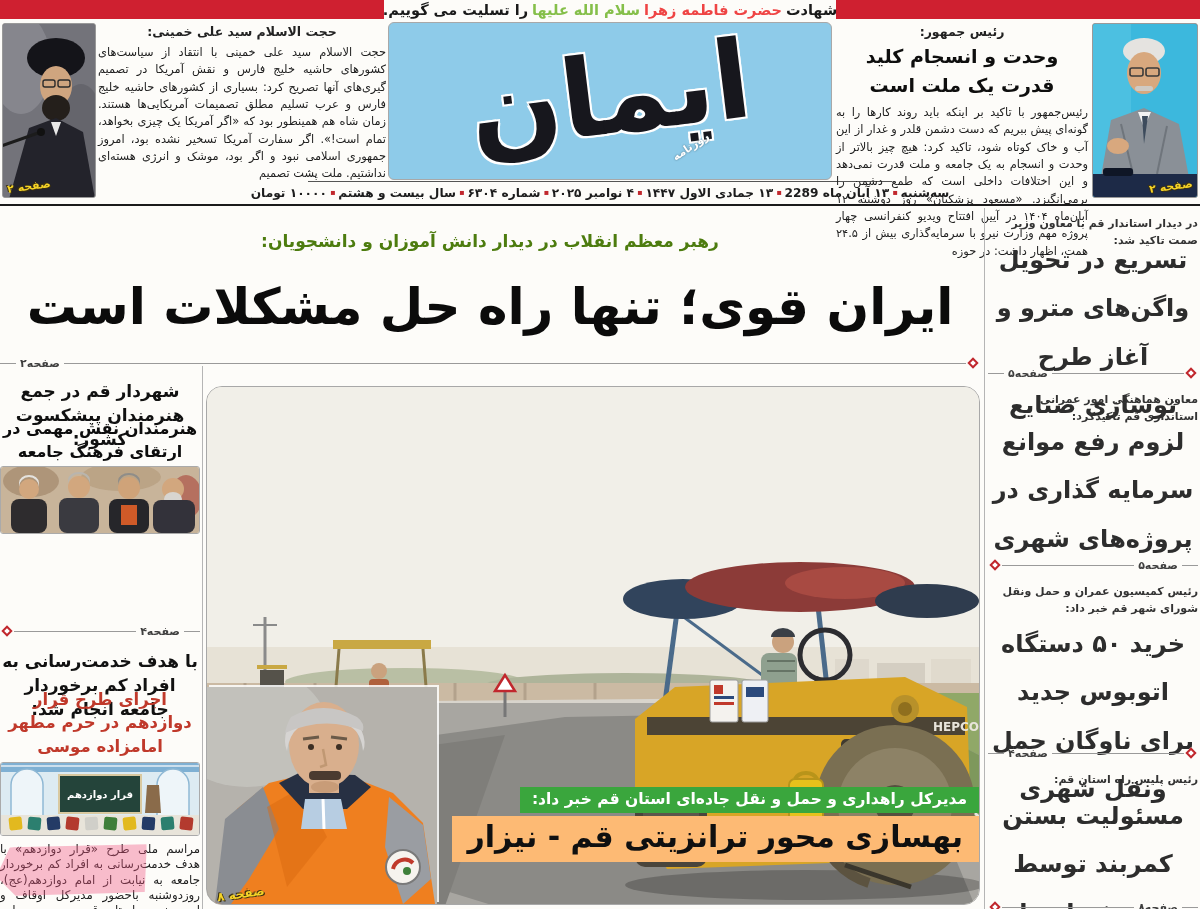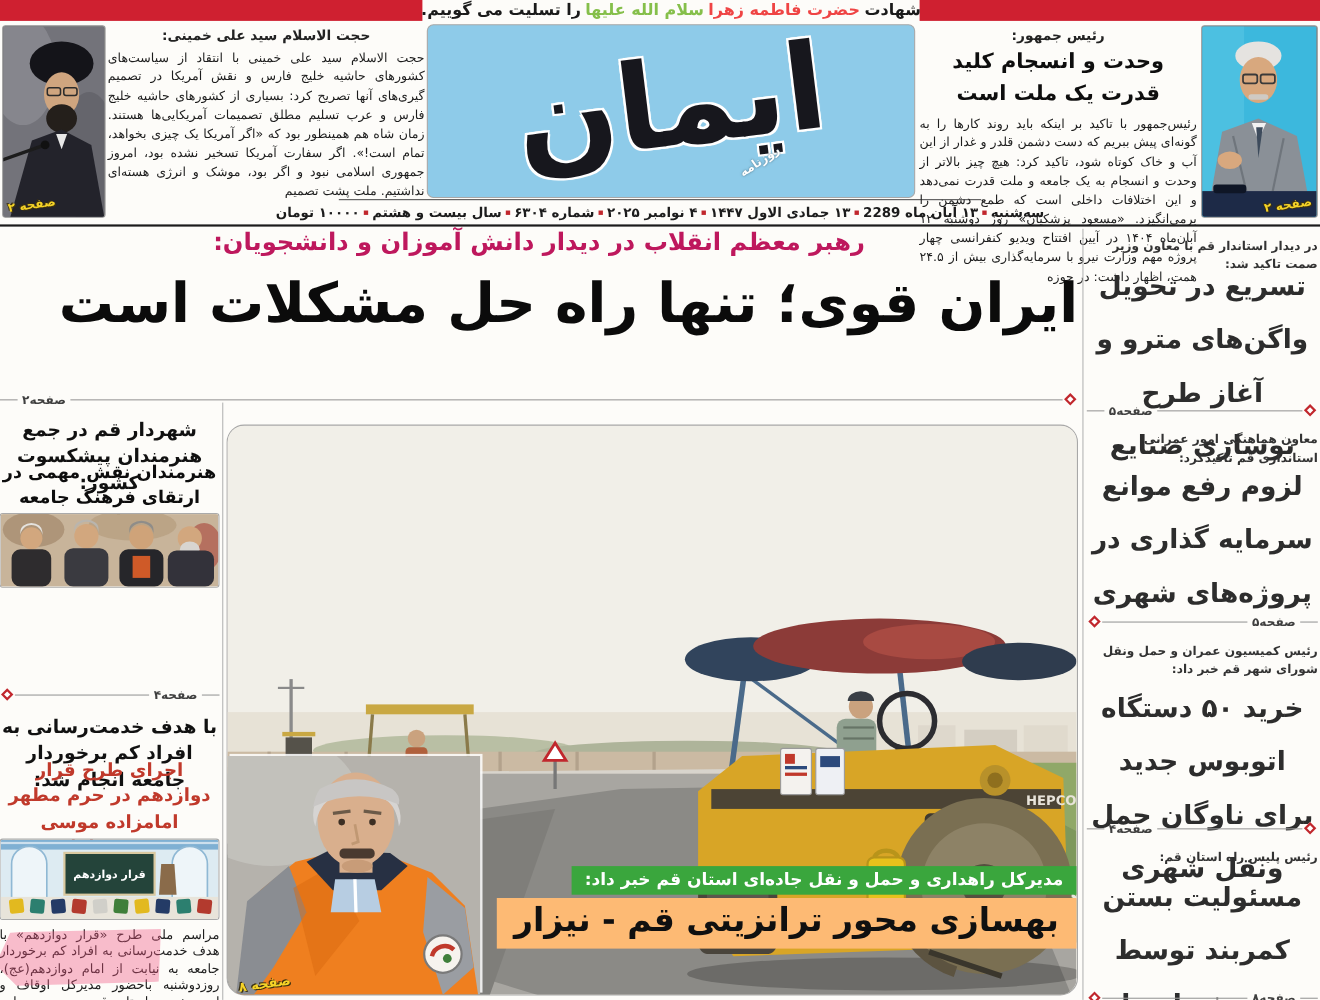--- a/index.html
+++ b/index.html
@@ -39,22 +39,22 @@
   .dateline { position:absolute; left:308px; top:181px; width:584px; border-top:1.5px solid #555; padding-top:4px;
               display:flex; justify-content:center; align-items:center; gap:3px;
               font-size:12.2px; font-weight:bold; color:#1c1c1c; white-space:nowrap; }
   .dsep { color:#c1272d; font-size:8px; line-height:1; }
 
   .hr-top { position:absolute; left:0; top:204px; width:1200px; height:2px; background:#1b1b1b; }
   .vd { position:absolute; width:1px; background:#b5b5b5; }
 
   
   .lead { position:absolute; left:0; top:208px; width:980px; }
-  .lead-kick { text-align:center; font-size:22px; font-weight:bold; color:#be185d; margin-top:0; }
-  .lead-head { text-align:right; font-size:50px; font-weight:bold; color:#0b0b0b; margin-top:14px; }
+  .lead-kick { text-align:center; font-size:17px; font-weight:bold; color:#4d7c0f; margin-top:23px; }
+  .lead-head { text-align:center; font-size:50px; font-weight:bold; color:#0b0b0b; margin-top:27px; }
 
   
   .pgref { display:flex; align-items:center; height:14px; color:#3f3f3f; font-size:11px; font-weight:bold; }
   .pgref .ln { flex:1; border-top:1px solid #9a9a9a; }
   .pgref .sln { flex:0 0 16px; border-top:1px solid #9a9a9a; }
   .pgref .dia { width:8px; height:8px; border:2px solid #c1272d; background:#fff; transform:rotate(45deg); margin:0 3px; flex:none; }
   .pgref .lbl { padding:0 4px; white-space:nowrap; }
 
   
   .rcol { position:absolute; left:988px; top:206px; width:210px; height:703px; }

